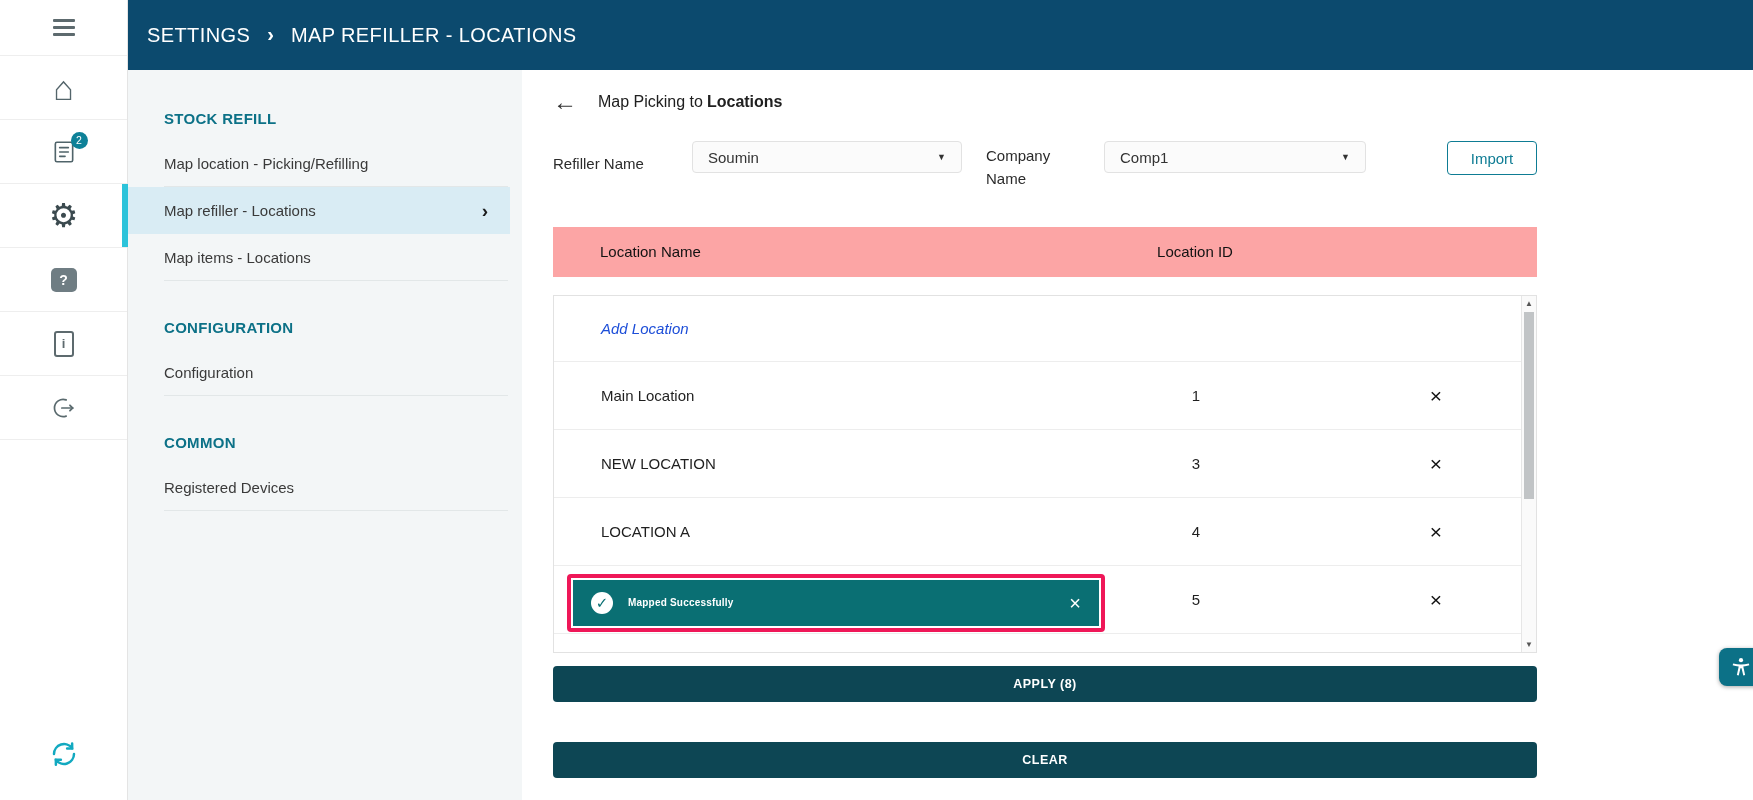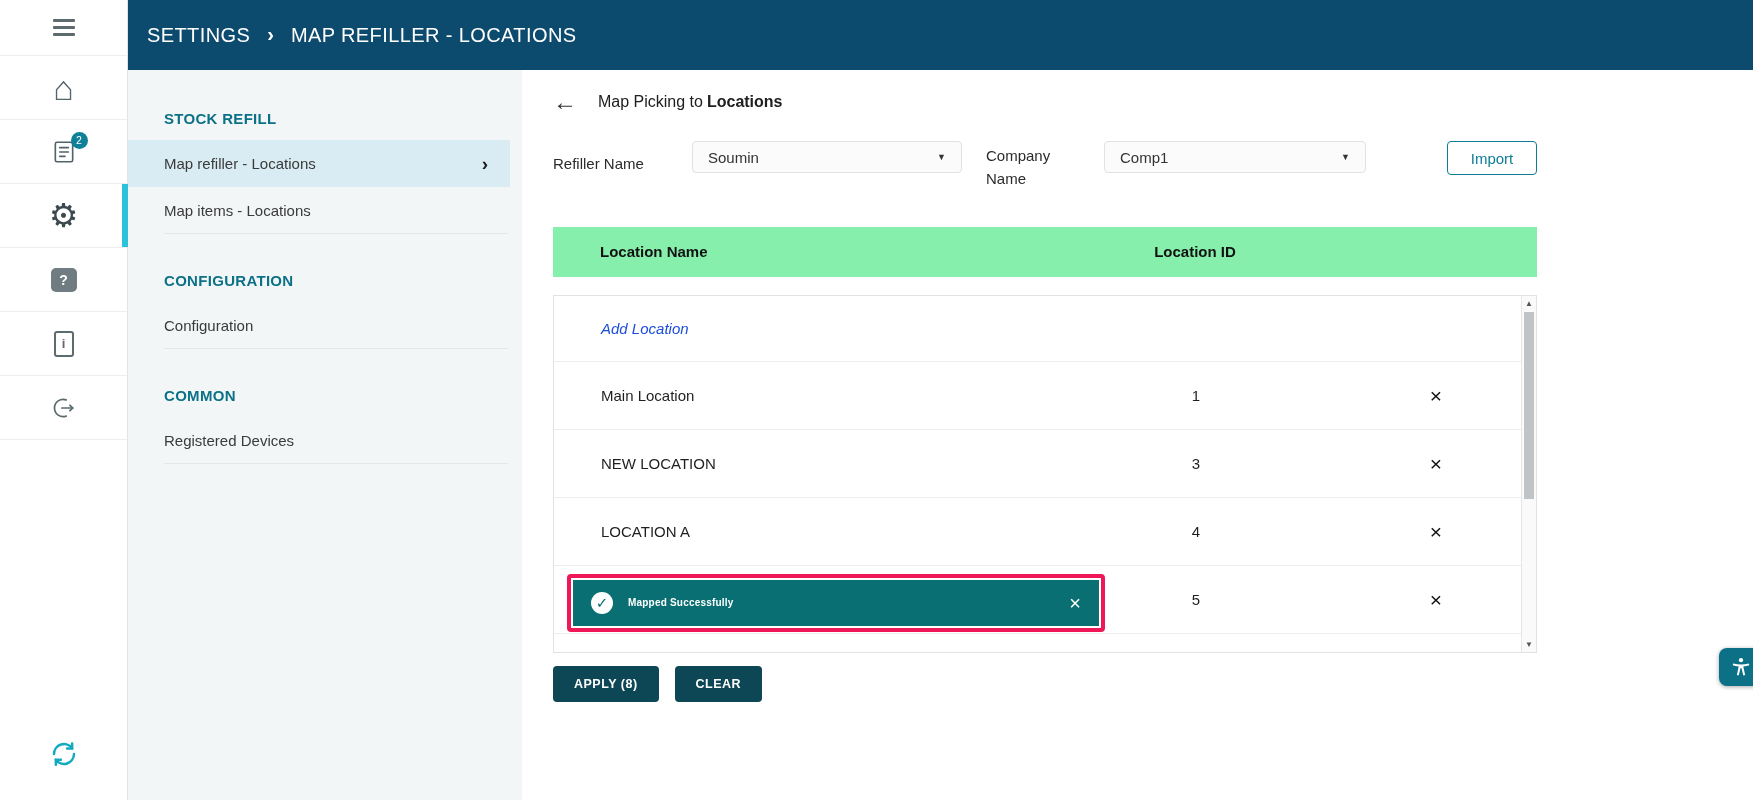--- a/index.html
+++ b/index.html
@@ -55,21 +55,21 @@
   .lbl-refiller { width: 105px; margin-right: 34px; line-height: 45px; }
   .dropdown { height: 32px; background: #fbfbfb; border: 1px solid #e2e2e2; border-radius: 4px; display: flex; align-items: center; padding: 0 15px; font-size: 15px; color: #333; cursor: pointer; }
   .dd-refiller { width: 270px; }
   .dd-company { width: 262px; gap: 47px; }
   .dd-arrow { margin-left: auto; font-size: 9px; color: #333; }
   .lbl-company { width: 76px; margin-left: 24px; margin-right: 42px; line-height: 1.55; padding-top: 3px; }
   .import-btn { margin-left: auto; width: 90px; height: 34px; background: #fff; border: 1px solid #0e7c94; border-radius: 4px; color: #0e7c94; font-size: 15px; font-family: inherit; display: flex; align-items: center; justify-content: center; cursor: pointer; }
 
   
   .grid-cols { display: grid; grid-template-columns: 47px 520px 150px 1fr 120px 40px; align-items: center; }
-  .table-header { margin-top: 36px; height: 50px; background: #86efac; font-weight: bold; font-size: 15px; color: #121212; }
+  .table-header { margin-top: 36px; height: 50px; background: #fca5a5; font-weight: normal; font-size: 15px; color: #121212; }
   .th-name { grid-column: 2; }
   .th-id { grid-column: 3; text-align: center; }
 
   .table-body { position: relative; margin-top: 18px; height: 358px; border: 1px solid #e2e2e2; background: #fff; overflow: hidden; }
   .t-row { height: 68px; border-bottom: 1px solid #ededed; font-size: 15px; color: #1f1f1f; }
   .t-row.add-row { height: 66px; cursor: text; }
   .add-placeholder { grid-column: 2; color: #1d4ed8; font-style: italic; }
   .cell-name { grid-column: 2; }
   .cell-id { grid-column: 3; text-align: center; }
   .cell-close { grid-column: 5; text-align: center; font-size: 21px; color: #111; cursor: pointer; line-height: 1; }
@@ -81,21 +81,21 @@
   .scroll-thumb { position: absolute; left: 2px; width: 10px; top: 16px; height: 187px; background: #c1c4c6; cursor: grab; }
 
   
   .toast-frame { position: absolute; left: 13px; top: 278px; width: 538px; border: 4px solid #ef1758; border-radius: 4px; background: #fff; padding: 2px; z-index: 6; }
   .toast { background: #0a6f73; height: 46px; display: flex; align-items: center; padding: 0 18px; color: #fff; }
   .toast-check { flex: 0 0 22px; width: 22px; height: 22px; border-radius: 50%; background: #fff; color: #0a6f73; font-size: 15px; font-weight: bold; display: flex; align-items: center; justify-content: center; }
   .toast-msg { margin-left: 15px; font-weight: bold; font-size: 10px; letter-spacing: .2px; }
   .toast-close { margin-left: auto; font-size: 20px; cursor: pointer; line-height: 1; }
 
   
-  .actions { display: flex; gap: 16px; margin-top: 13px; }
+  .actions { display: flex; gap: 40px; margin-top: 13px; flex-direction: column; }
   .btn { height: 36px; padding: 0 21px; border: none; border-radius: 4px; background: #0d4654; color: #fff; font-family: inherit; font-weight: bold; font-size: 12.5px; letter-spacing: .5px; cursor: pointer; }
 
   
   .a11y-btn { position: absolute; right: -10px; bottom: 114px; width: 44px; height: 38px; background: #0c7187; border-radius: 8px; display: flex; align-items: center; justify-content: center; box-shadow: 0 1px 4px rgba(0,0,0,.35); cursor: pointer; z-index: 9; }
 </style>
 </head>
 <body>
 
 <div class="app">
 
@@ -151,20 +151,23 @@
     <div class="topbar">
       <span class="crumb">SETTINGS</span>
       <span class="crumb-sep">›</span>
       <span class="crumb current">MAP REFILLER - LOCATIONS</span>
     </div>
 
     <div class="body-row">
 
       <div class="nav-panel">
         <div class="section-title first">STOCK REFILL</div>
+        <div class="nav-item">
+          <span>Map location - Picking/Refilling</span>
+        </div>
         <div class="nav-item active">
           <span>Map refiller - Locations</span>
           <span class="nav-chev">›</span>
         </div>
         <div class="nav-item">
           <span>Map items - Locations</span>
         </div>
 
         <div class="section-title">CONFIGURATION</div>
         <div class="nav-item">

